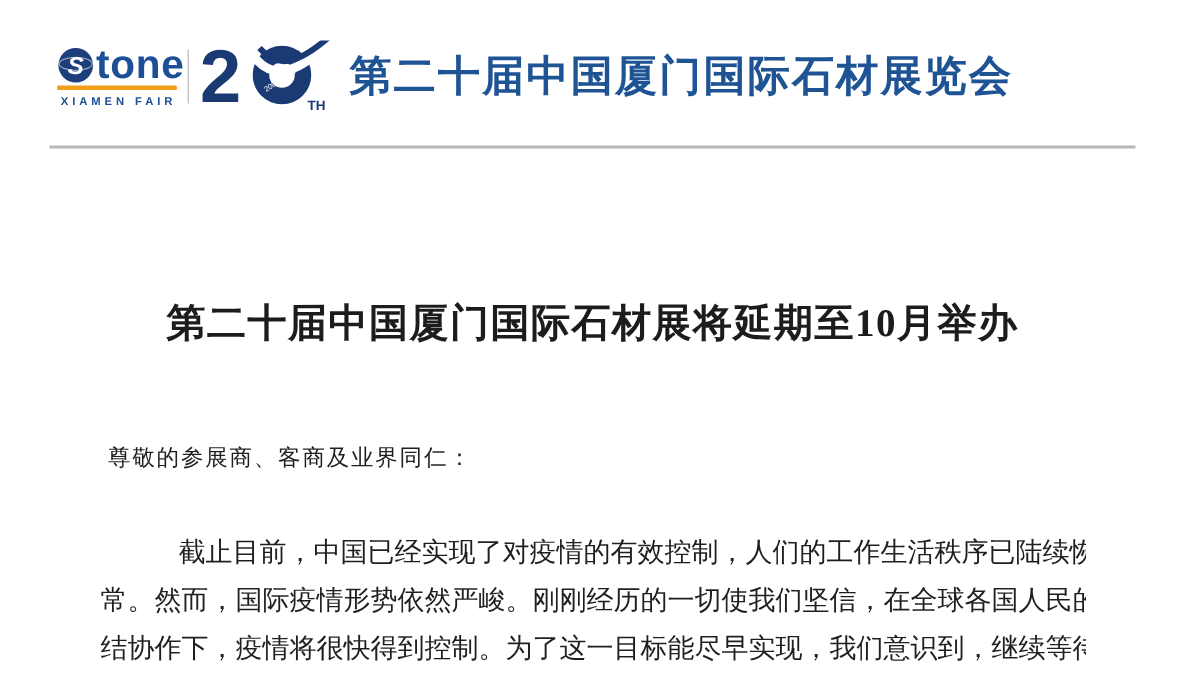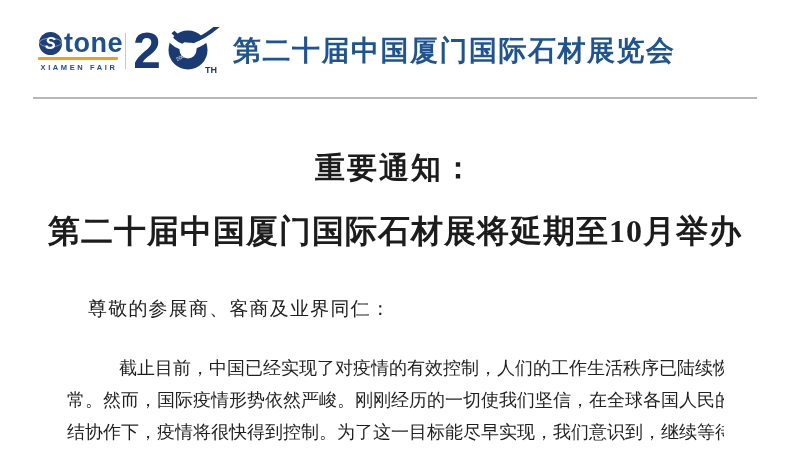--- a/index.html
+++ b/index.html
@@ -66,34 +66,34 @@
     text-align: center;
     color: #1c1c1c;
     font-size: 30px;
     font-weight: bold;
     font-family: "Liberation Serif", "DejaVu Serif", serif;
     letter-spacing: 2px;
   }
   .notice-subtitle {
     position: absolute;
     left: 0; right: 0; top: 194px;
-    margin: 16px;
+    margin: 4px;
     text-align: center;
     color: #1c1c1c;
-    font-size: 32px;
+    font-size: 26px;
     font-weight: bold;
     font-family: "Liberation Serif", "DejaVu Serif", serif;
     letter-spacing: 1px;
   }
   .salutation {
     position: absolute;
-    left: 88px; top: 296px;
+    left: 72px; top: 296px;
     margin: 0;
     color: #1f1f1f;
-    font-size: 19px;
+    font-size: 15px;
     letter-spacing: 1.2px;
     font-family: Liberation Mono, monospace;
   }
   .notice-paragraph {
     position: absolute;
     left: 67px; right: 66px; top: 352px;
     margin: 0;
     color: #1f1f1f;
     font-size: 18px;
     line-height: 32px;
@@ -141,21 +141,20 @@
         <text x="41" y="33" font-size="5" fill="#ffffff" transform="rotate(-33 44 31)" font-family="Liberation Sans, DejaVu Sans, sans-serif">2001-2020</text>
         <text x="70" y="46" font-size="9" font-weight="bold" fill="#1a3a74" font-family="Liberation Sans, DejaVu Sans, sans-serif">TH</text>
       </svg>
     </div>
 
     <h1 class="header-title">第二十届中国厦门国际石材展览会</h1>
   </div>
 
   <div class="header-rule"></div>
 
-  <h2 class="notice-title">重要通知：</h2>
   <h3 class="notice-subtitle">第二十届中国厦门国际石材展将延期至10月举办</h3>
 
   <p class="salutation">尊敬的参展商、客商及业界同仁：</p>
 
   <div class="notice-paragraph">
     <div class="para-line first">截止目前，中国已经实现了对疫情的有效控制，人们的工作生活秩序已陆续恢复正</div>
     <div class="para-line">常。然而，国际疫情形势依然严峻。刚刚经历的一切使我们坚信，在全球各国人民的团</div>
     <div class="para-line">结协作下，疫情将很快得到控制。为了这一目标能尽早实现，我们意识到，继续等待是</div>
     <div class="para-line">不明智的。为此，经组委会慎重研究并征求各方意见，决定将第二十届中国厦门国际石</div>
   </div>

